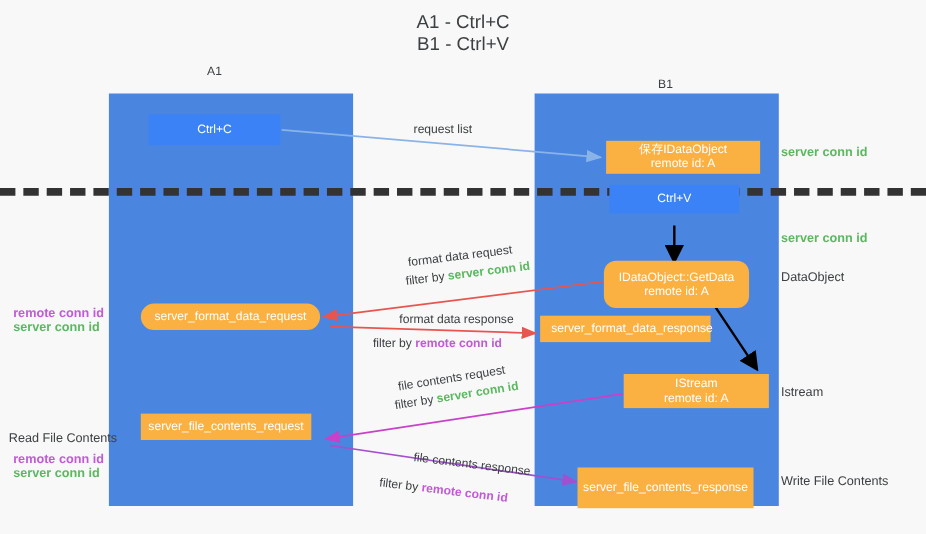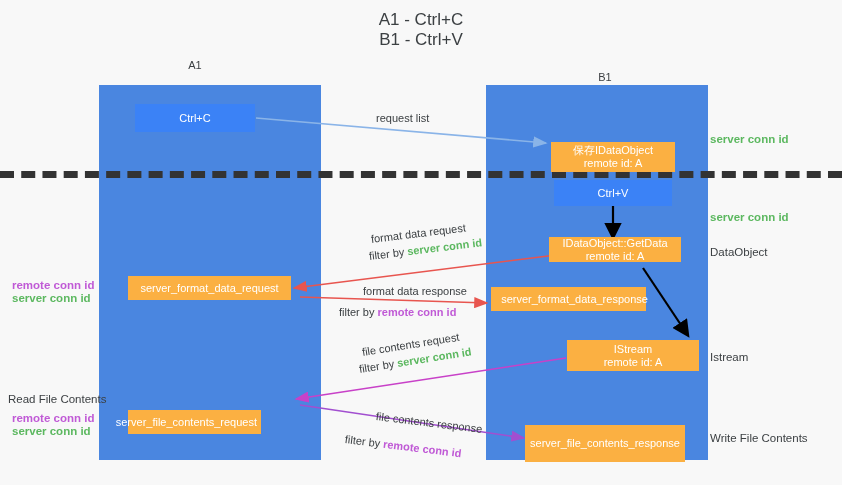--- a/index.html
+++ b/index.html
@@ -116,48 +116,48 @@
 
     <line x1="300" y1="405" x2="524" y2="438" stroke="#a24fd0" stroke-width="1.6" marker-end="url(#ah-pur)"></line>
   </svg>
 
   <div class="abs dashline"></div>
 
   <div class="abs box green" style="left:135px;top:104px;width:120px;height:28px;">
     <span>Ctrl+C</span>
   </div>
 
-  <div class="abs box orange" style="left:551px;top:128px;width:124px;height:30px;margin-top:14px;">
+  <div class="abs box orange" style="left:551px;top:128px;width:140px;height:30px;">
     <span>保存IDataObject</span>
     <span>remote id: A</span>
   </div>
 
-  <div class="abs box green" style="left:554px;top:180px;width:118px;height:26px;">
+  <div class="abs box green" style="left:554px;top:168px;width:118px;height:26px;">
     <span>Ctrl+V</span>
   </div>
 
-  <div class="abs box orange" style="left:549px;top:237px;width:132px;height:25px;">
+  <div class="abs box orange" style="left:549px;top:237px;width:132px;height:43px;border-radius:11px;">
     <span>IDataObject::GetData</span>
     <span>remote id: A</span>
   </div>
 
   <div class="abs box orange" style="left:567px;top:340px;width:132px;height:31px;">
     <span>IStream</span>
     <span>remote id: A</span>
   </div>
 
-  <div class="abs box orange" style="left:128px;top:276px;width:163px;height:24px;">
+  <div class="abs box orange" style="left:128px;top:276px;width:163px;height:24px;border-radius:12px;">
     <span>server_format_data_request</span>
   </div>
 
   <div class="abs box orange" style="left:491px;top:287px;width:155px;height:24px;padding-left:16px;">
     <span>server_format_data_response</span>
   </div>
 
-  <div class="abs box orange" style="left:128px;top:410px;width:133px;height:24px;align-items:flex-end;">
+  <div class="abs box orange" style="left:128px;top:376px;width:155px;height:24px;">
     <span>server_file_contents_request</span>
   </div>
 
   <div class="abs box orange" style="left:525px;top:425px;width:160px;height:37px;">
     <span>server_file_contents_response</span>
   </div>
 
   <div class="abs edgelabel" style="left:376px;top:111px;">request list</div>
 
   <div class="abs edgelabel rot-up-5" style="left:371px;top:232px;">format data request</div>

